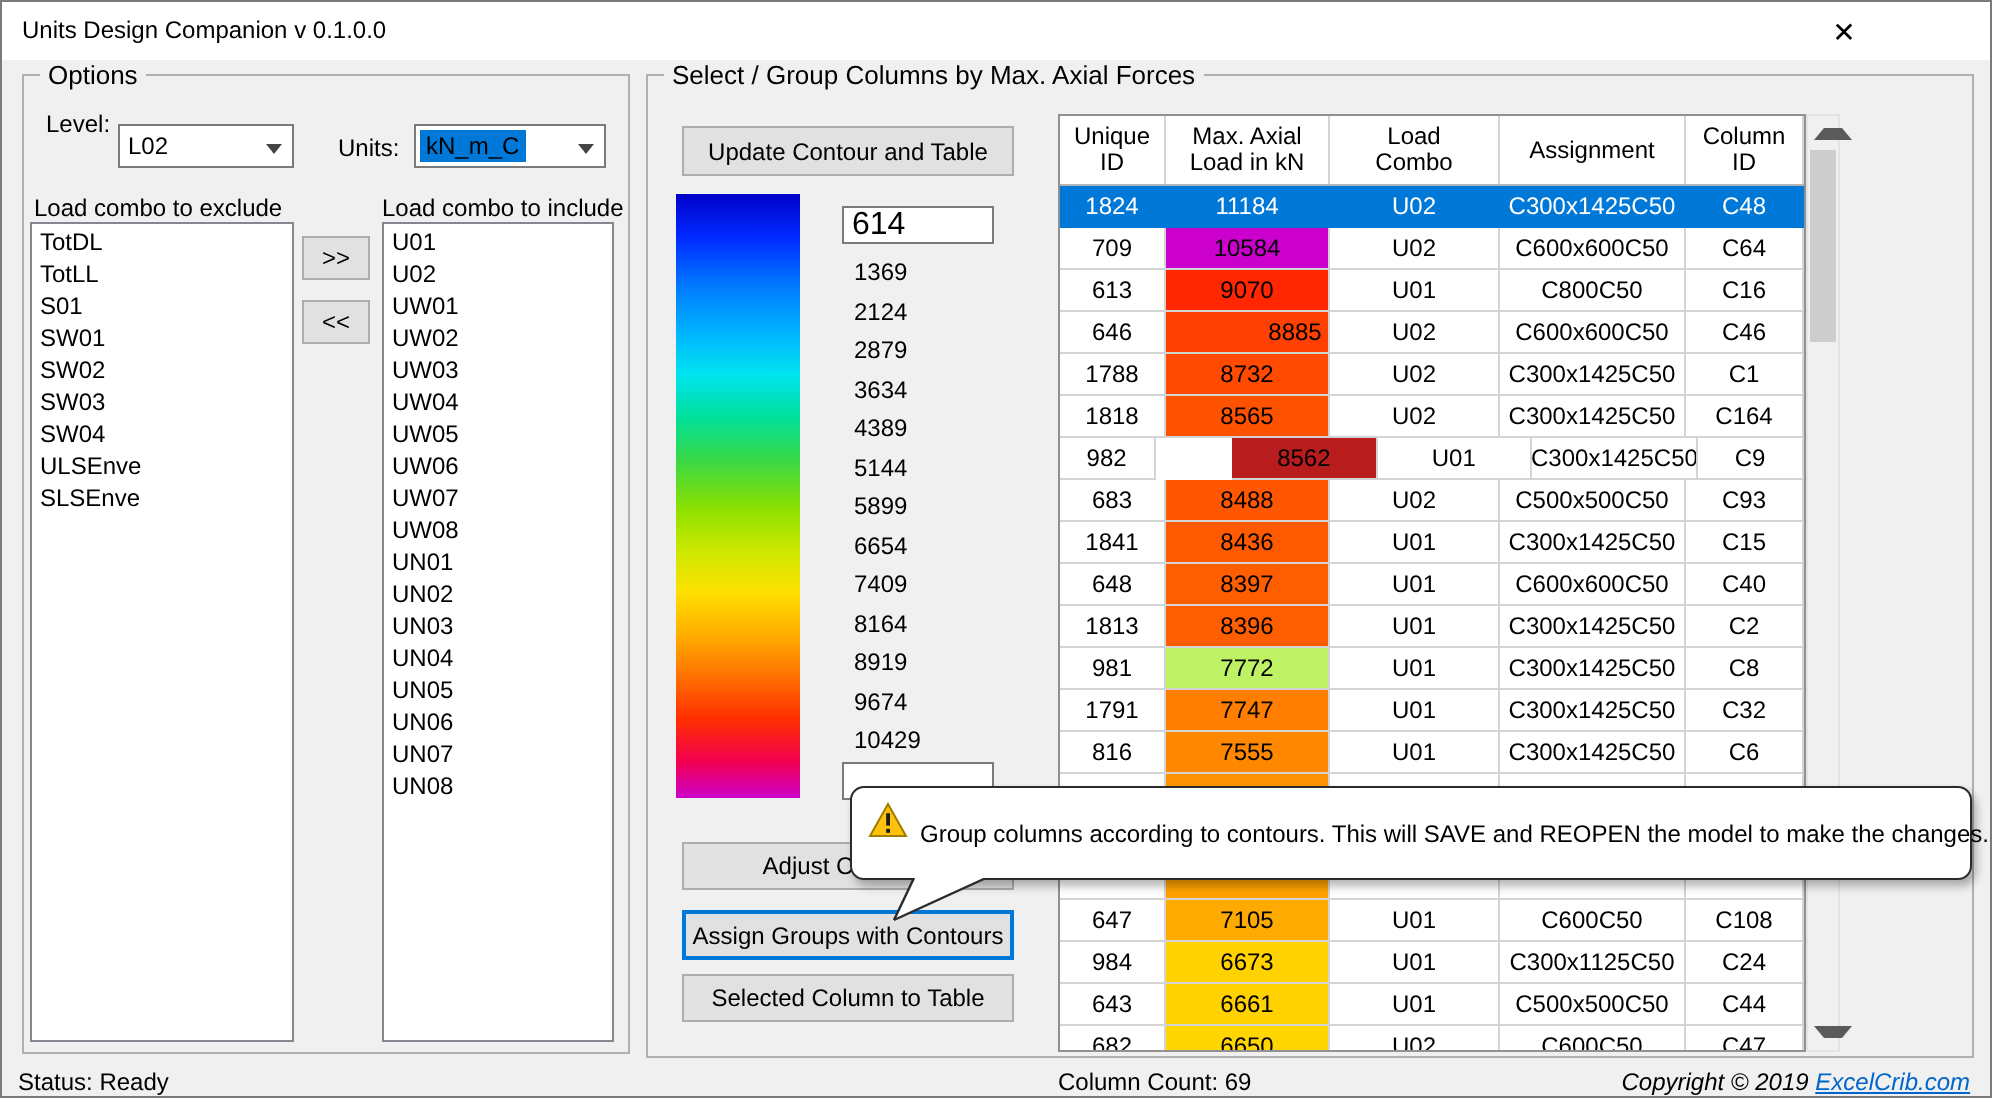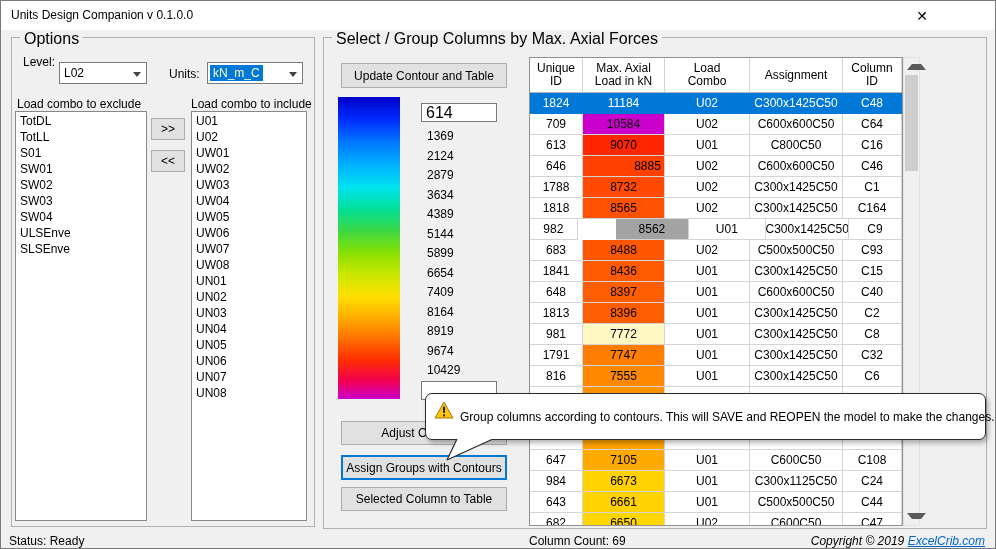--- a/index.html
+++ b/index.html
@@ -3,25 +3,25 @@
 <meta charset="utf-8">
 <style>
   html,body{margin:0;padding:0;}
   body{width:996px;height:549px;position:relative;background:#fff;
        font-family:"Liberation Sans",sans-serif;font-size:12px;color:#000;overflow:hidden;}
   .window{position:absolute;left:0;top:0;width:994px;height:547px;border:1px solid #7a7a7a;background:#f0f0f0;}
   .titlebar{position:absolute;left:0;top:0;width:100%;height:29px;background:#ffffff;}
   .title{position:absolute;left:10px;top:7px;font-size:12px;}
   .close{position:absolute;left:903px;top:4px;width:36px;height:22px;text-align:center;line-height:22px;font-size:14px;cursor:default;}
   .groupbox{position:absolute;border:1px solid #b0b0b0;background:transparent;}
-  .grouplabel{position:absolute;top:-8px;left:8px;background:#f0f0f0;padding:0 4px;font-size:16px;white-space:nowrap;}
+  .grouplabel{position:absolute;top:-8px;left:8px;background:#f0f0f0;padding:0 4px;font-size:13px;white-space:nowrap;}
   .lbl{position:absolute;white-space:nowrap;}
   .combo{position:absolute;height:22px;background:#fff;border:1px solid #7a7a7a;box-sizing:border-box;}
   .combo .val{position:absolute;left:4px;top:3px;white-space:nowrap;}
-  .combo .val.sel{background:#0078d7;color:#fef9c3;left:2px;top:2px;padding:1px 3px;}
+  .combo .val.sel{background:#0078d7;color:#000000;left:2px;top:2px;padding:1px 3px;}
   .combo .arrowzone{position:absolute;right:0;top:0;width:17px;height:100%;}
   .tri-down{position:absolute;right:5px;top:9px;width:0;height:0;border-left:4px solid transparent;border-right:4px solid transparent;border-top:5px solid #444;}
   .listbox{position:absolute;background:#fff;border:1px solid #828790;box-sizing:border-box;overflow:hidden;padding-top:1px;}
   .lb-item{height:16px;line-height:16px;padding:0 4px;white-space:nowrap;}
   .btn{position:absolute;background:#e1e1e1;border:1px solid #adadad;box-sizing:border-box;
        display:flex;align-items:center;justify-content:center;font-size:12px;white-space:nowrap;cursor:default;}
   .btn.focused{border:2px solid #0078d7;}
   .textbox{position:absolute;background:#fff;border:1px solid #7a7a7a;box-sizing:border-box;font-family:Liberation Sans, sans-serif;font-size:16px;padding:1px 4px;}
   .gradient{position:absolute;left:337px;top:96px;width:62px;height:302px;}
   .ticklist{position:absolute;left:426px;top:126px;width:80px;}
@@ -203,21 +203,21 @@
         </div>
         <div class="trow">
           <div class="tcell c0">1818</div>
           <div class="tcell c1" style="background: rgb(255, 82, 0);">8565</div>
           <div class="tcell c2">U02</div>
           <div class="tcell c3">C300x1425C50</div>
           <div class="tcell c4">C164</div>
         </div>
         <div class="trow">
           <div class="tcell c0">982</div>
-          <div class="tcell c1" style="background: #a3a3a3; margin-left: 38px;">8562</div>
+          <div class="tcell c1" style="background: #b91c1c; margin-left: 38px;">8562</div>
           <div class="tcell c2">U01</div>
           <div class="tcell c3">C300x1425C50</div>
           <div class="tcell c4">C9</div>
         </div>
         <div class="trow">
           <div class="tcell c0">683</div>
           <div class="tcell c1" style="background: rgb(255, 86, 0);">8488</div>
           <div class="tcell c2">U02</div>
           <div class="tcell c3">C500x500C50</div>
           <div class="tcell c4">C93</div>
@@ -238,21 +238,21 @@
         </div>
         <div class="trow">
           <div class="tcell c0">1813</div>
           <div class="tcell c1" style="background: rgb(255, 94, 0);">8396</div>
           <div class="tcell c2">U01</div>
           <div class="tcell c3">C300x1425C50</div>
           <div class="tcell c4">C2</div>
         </div>
         <div class="trow">
           <div class="tcell c0">981</div>
-          <div class="tcell c1" style="background: #fef9c3;">7772</div>
+          <div class="tcell c1" style="background: #bef264;">7772</div>
           <div class="tcell c2">U01</div>
           <div class="tcell c3">C300x1425C50</div>
           <div class="tcell c4">C8</div>
         </div>
         <div class="trow">
           <div class="tcell c0">1791</div>
           <div class="tcell c1" style="background: rgb(255, 126, 0);">7747</div>
           <div class="tcell c2">U01</div>
           <div class="tcell c3">C300x1425C50</div>
           <div class="tcell c4">C32</div>

